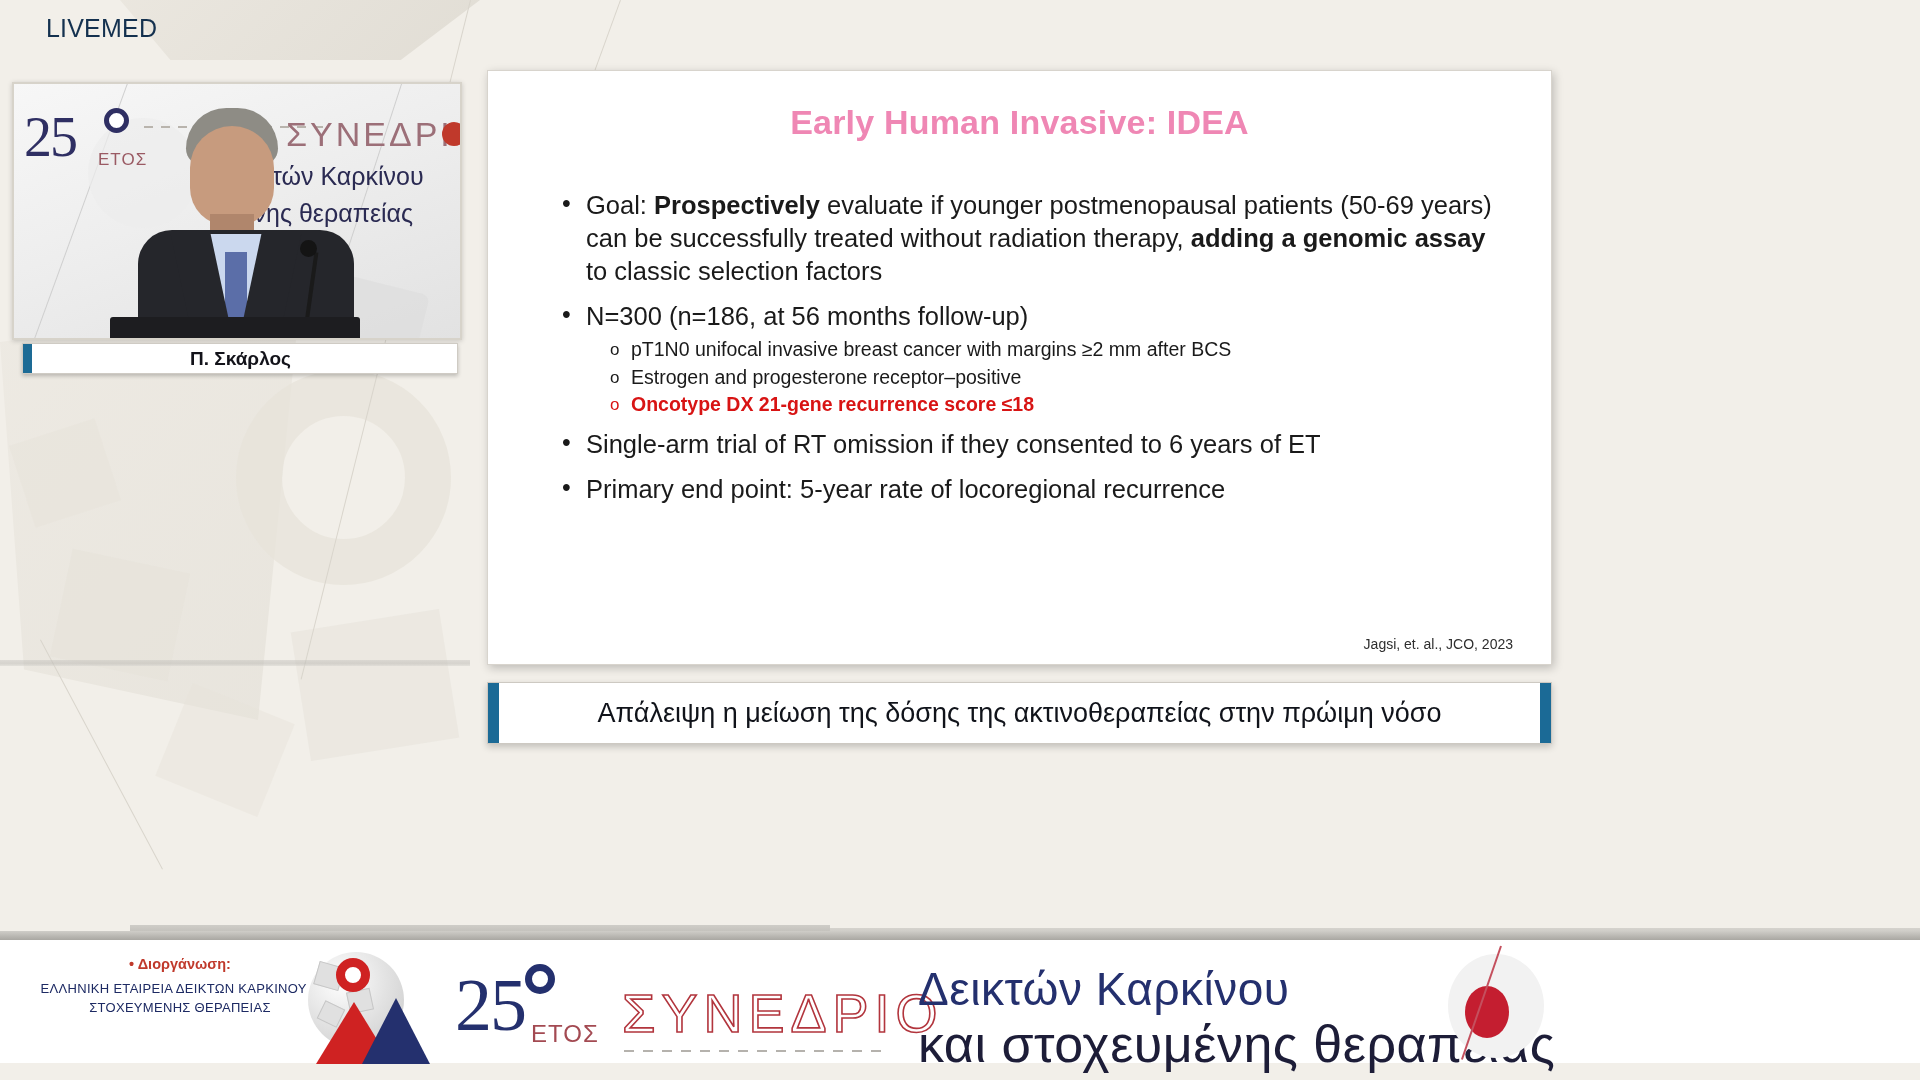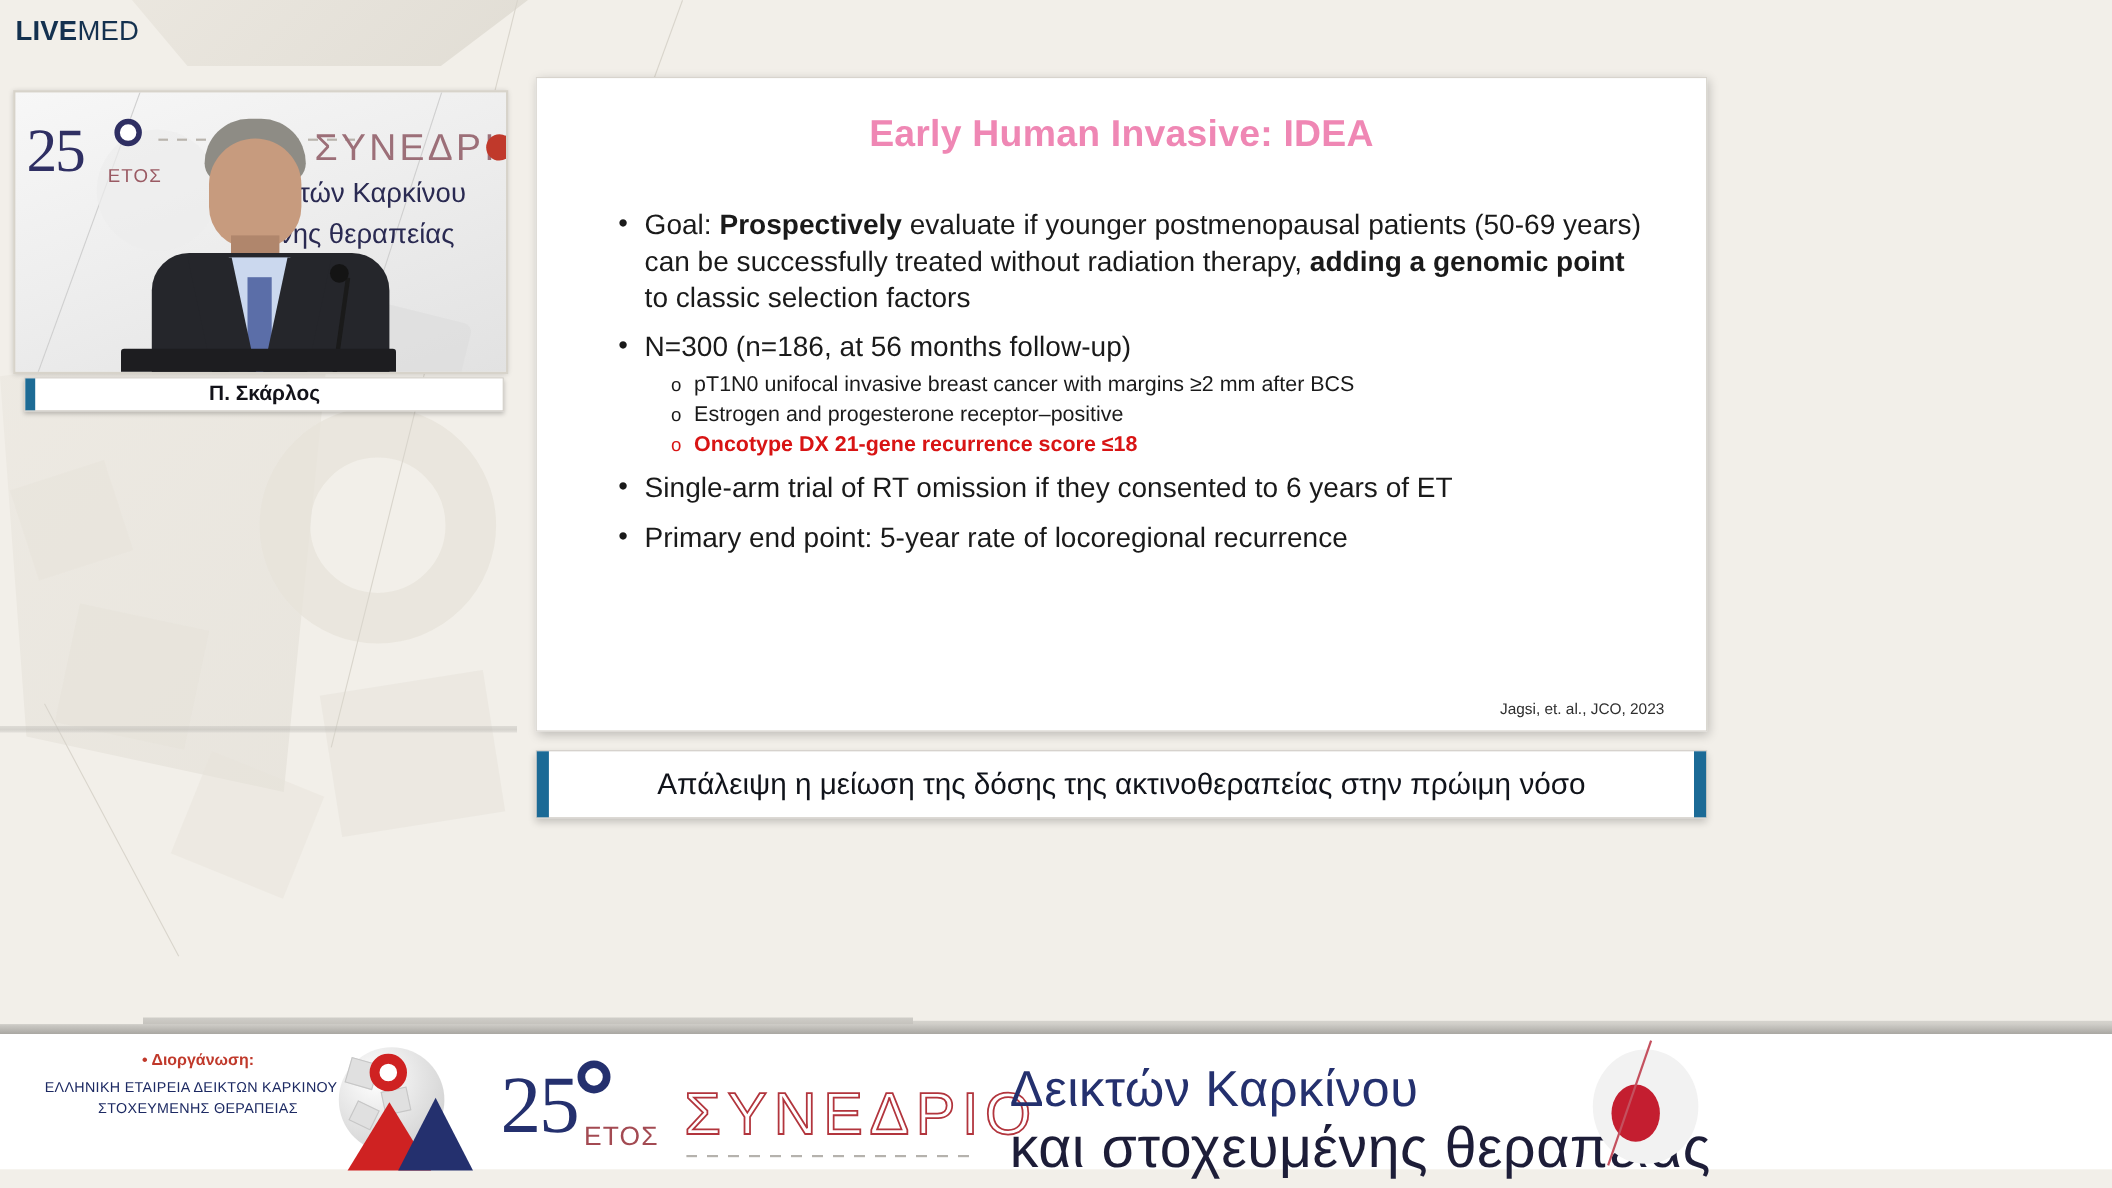--- a/index.html
+++ b/index.html
@@ -43,21 +43,21 @@
     background: linear-gradient(180deg,#c9c7c2 0%, #b9b7b2 55%, #d6d4cf 100%);
   }
 
   
   #logo {
     position:absolute; left:14px; top:14px;
     font-size:25px; letter-spacing:.2px;
     color:#14314f;
     z-index:40;
   }
-  #logo .b { font-weight:bold; }
+  #logo .b { font-weight:normal;margin-left:32px; }
   #logo .t { font-weight:400; }
 
   
   #video-wrap {
     position:absolute; left:12px; top:82px;
     width:450px; height:258px;
     border:2px solid #d7d3ca;
     background:#eceae4;
     overflow:hidden;
     box-shadow: 0 1px 5px rgba(0,0,0,.18);
@@ -427,21 +427,21 @@
     <div id="speaker-accent"></div>
     <div id="speaker-name">Π. Σκάρλος</div>
   </div>
 
   <div id="slide">
     <div id="slide-title">Early Human Invasive: IDEA</div>
 
     <div id="slide-body">
 
       <div class="b1">
-        <span>Goal: </span><b>Prospectively</b><span> evaluate if younger postmenopausal patients (50-69 years) can be successfully treated without radiation therapy, </span><b>adding a genomic point</b><span> to classic selection factors</span>
+        <span>Goal: </span><b>Prospectively</b><span> evaluate if younger postmenopausal patients (50-69 years) can be successfully treated without radiation therapy, </span><b>adding a genomic assay</b><span> to classic selection factors</span>
       </div>
 
       <div class="gap"></div>
 
       <div class="b1">N=300 (n=186, at 56 months follow-up)</div>
 
       <div class="b2">pT1N0 unifocal invasive breast cancer with margins ≥2 mm after BCS</div>
       <div class="b2">Estrogen and progesterone receptor–positive</div>
       <div class="b2 red">Oncotype DX 21-gene recurrence score ≤18</div>
 

